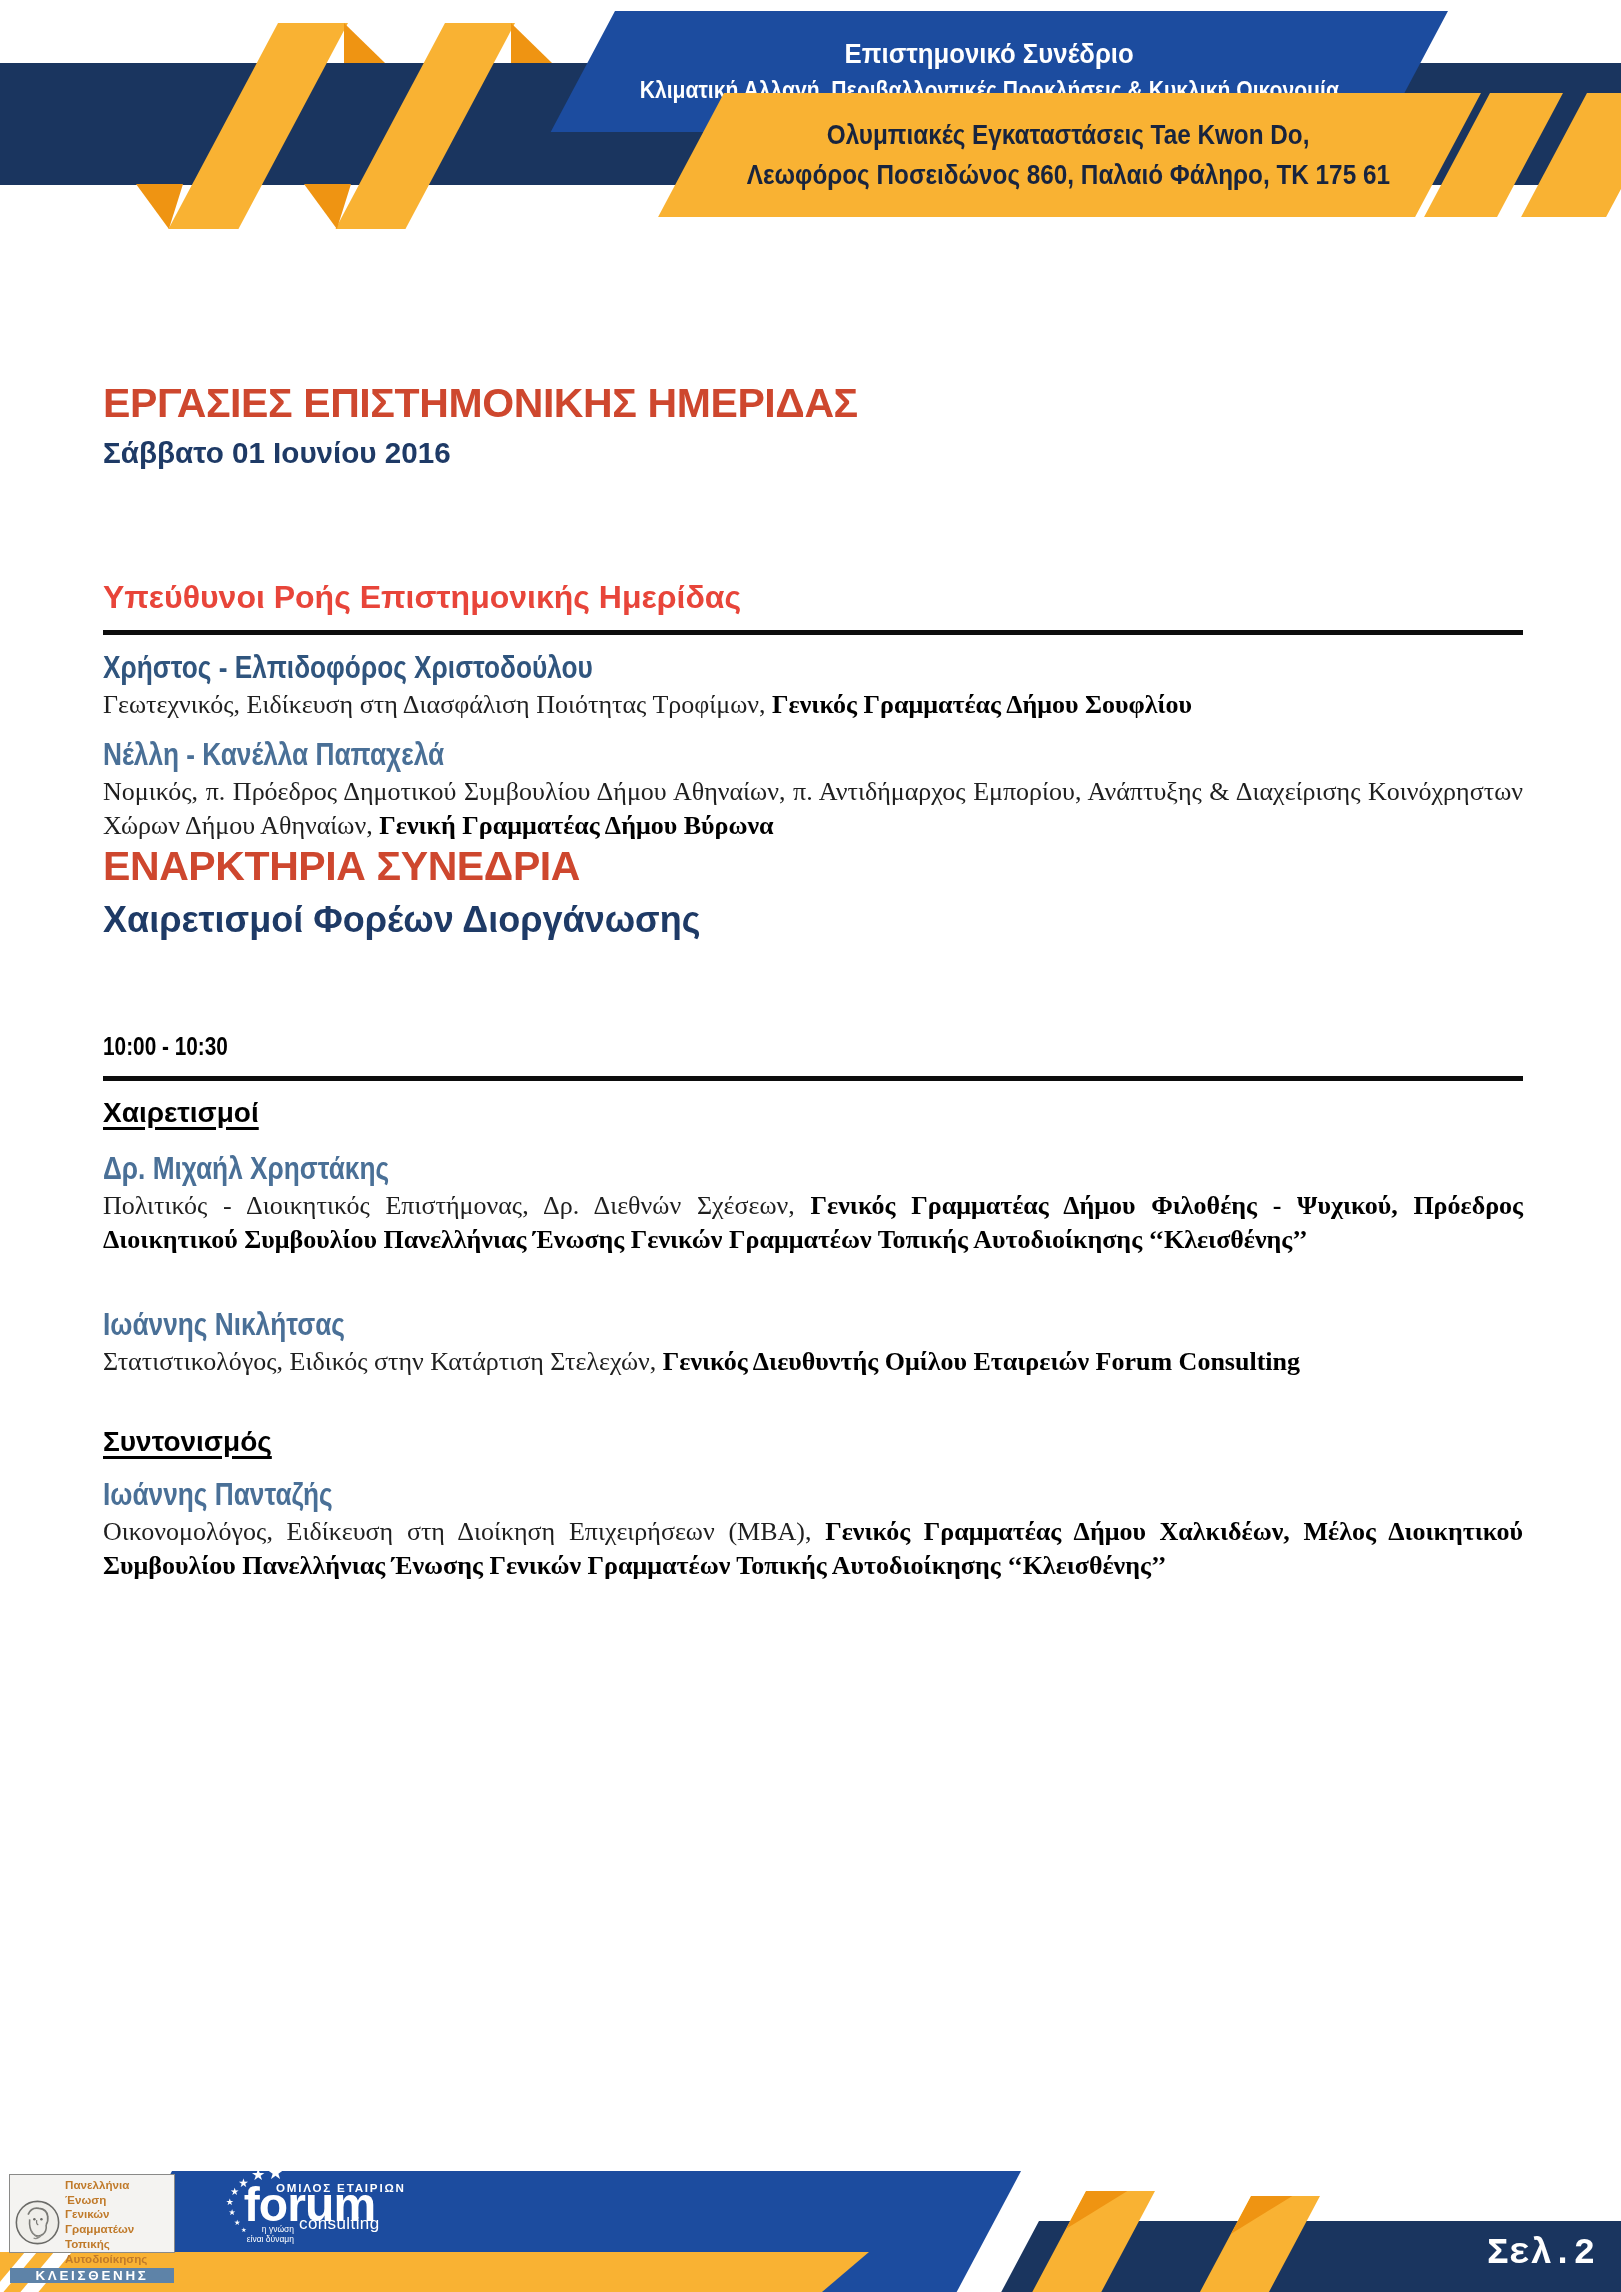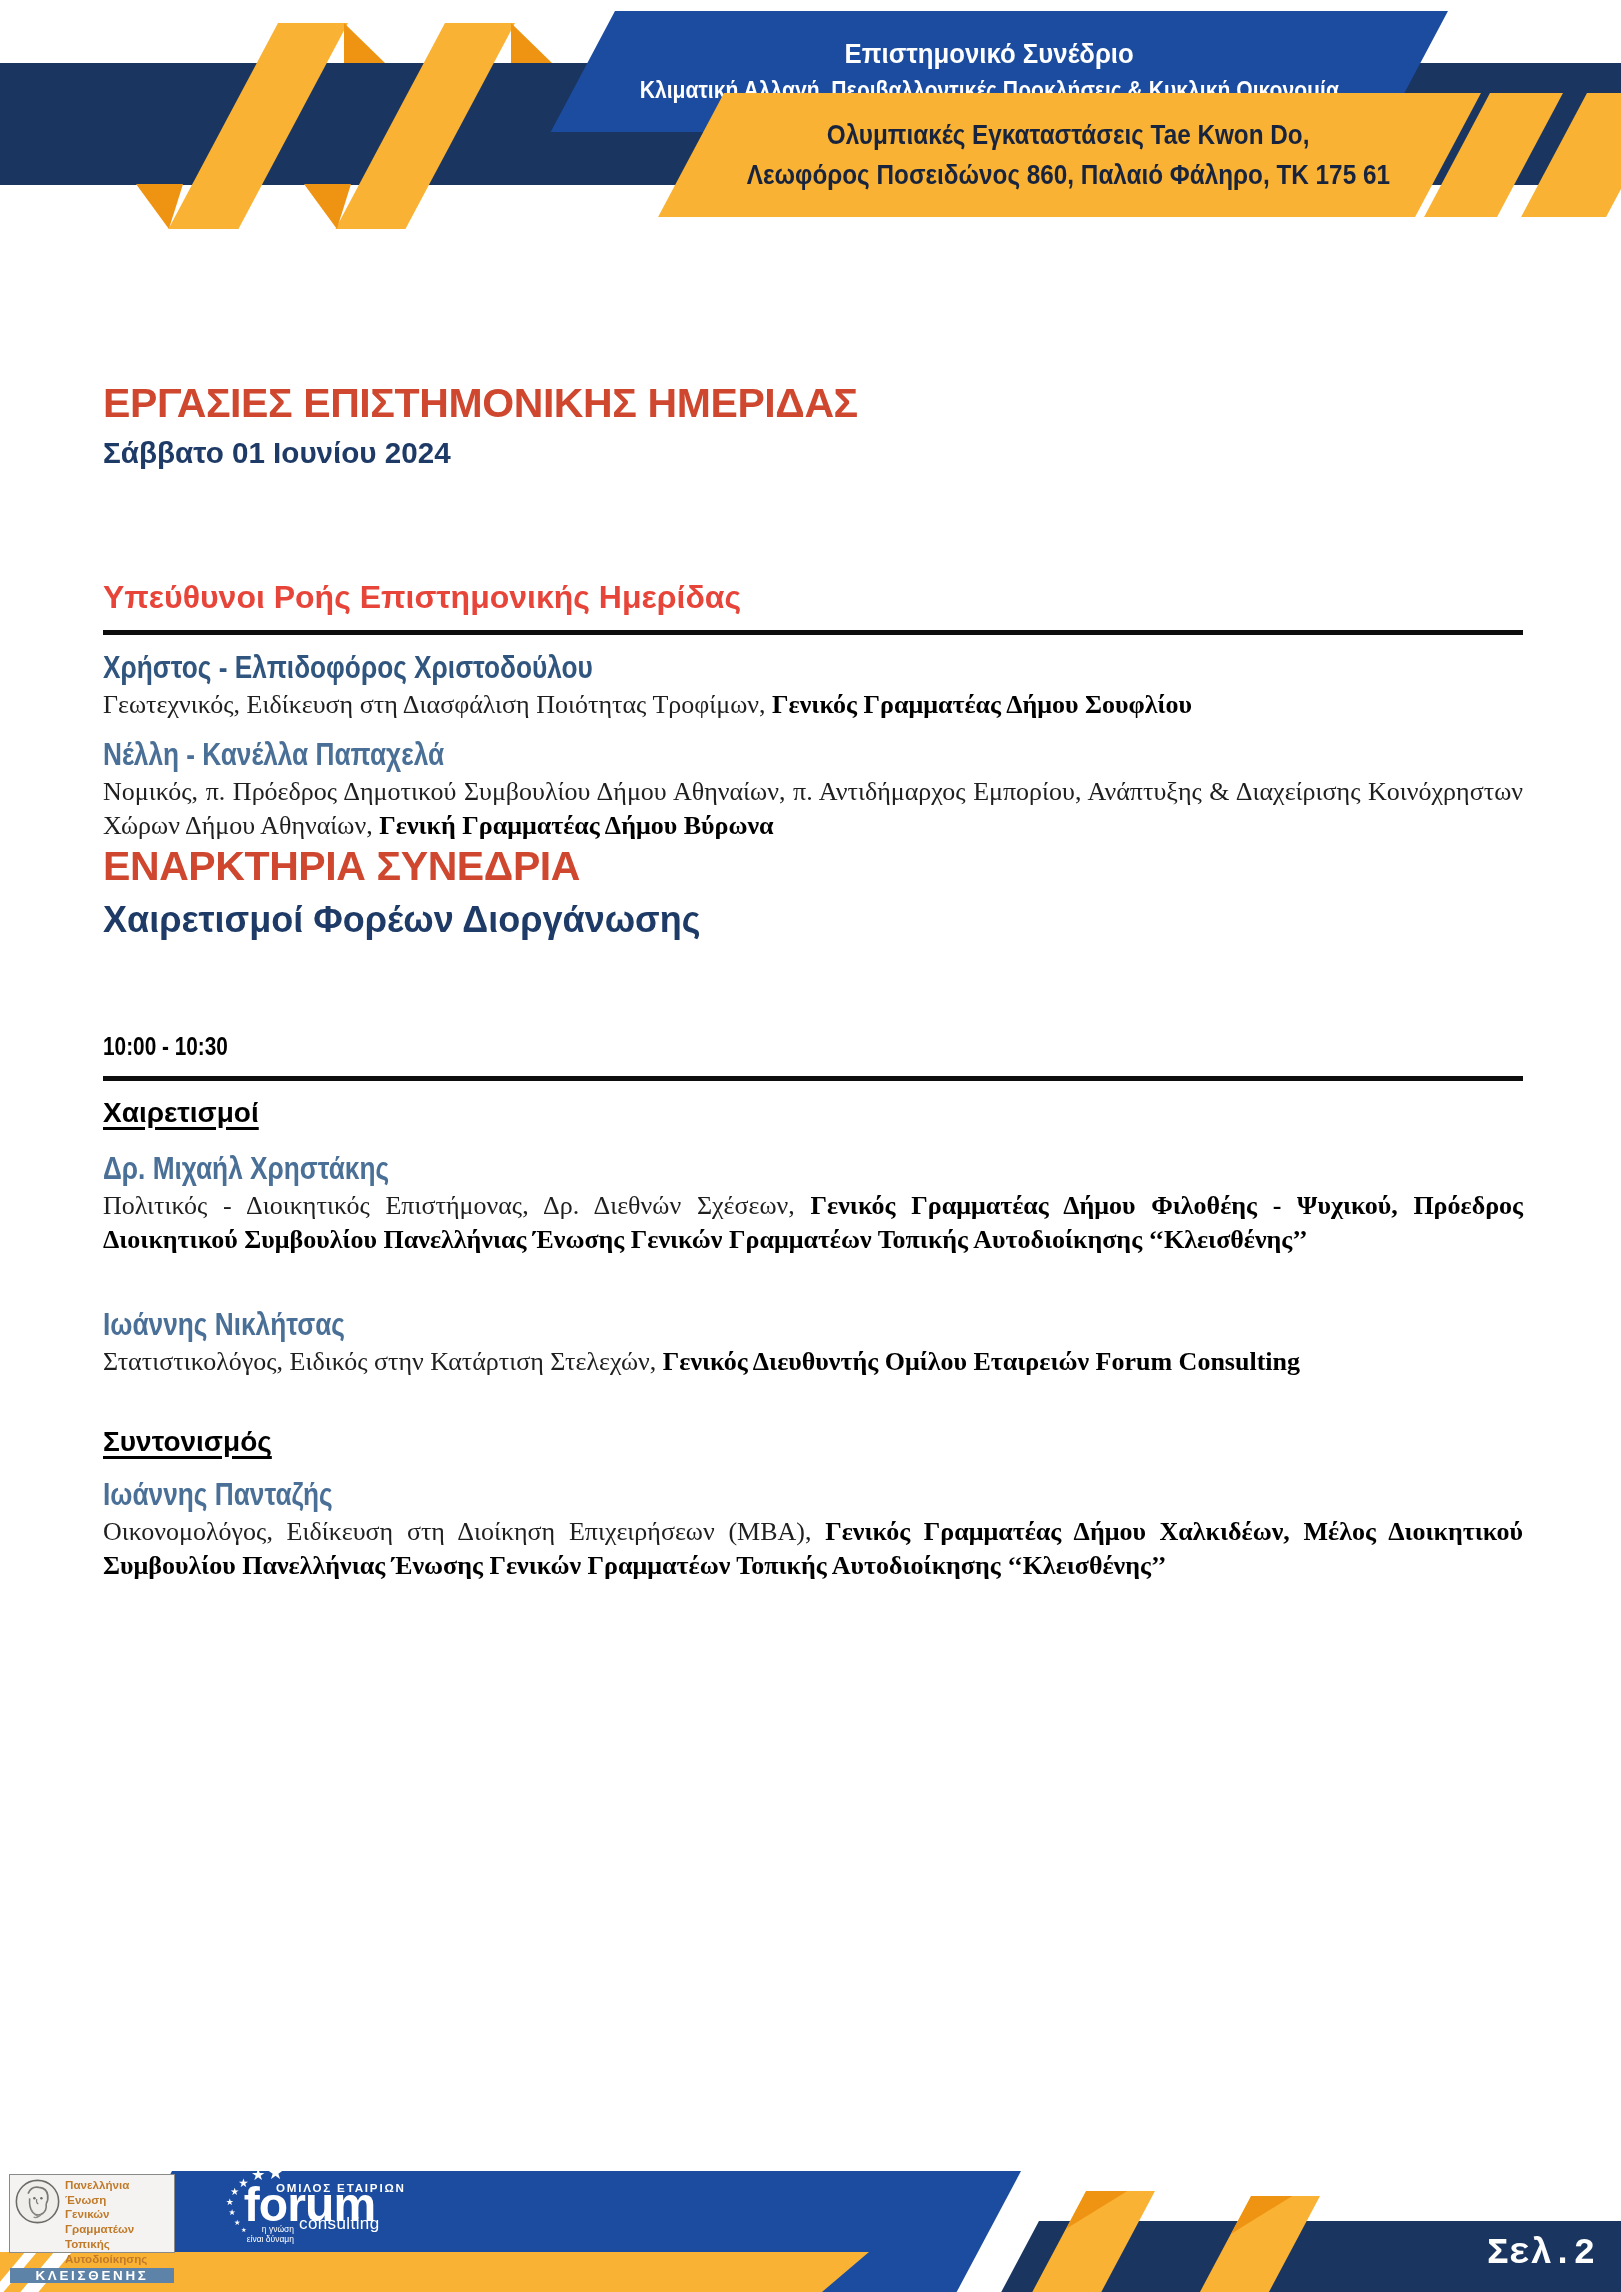--- a/index.html
+++ b/index.html
@@ -65,21 +65,21 @@
   .sl1 { left:25px; width:11.6px; } .sl2 { left:54px; width:18px; }
   .f-rib { width:69px; background:#F9B233; z-index:3; }
   .fr1 { left:1086px; top:51px; height:101px; } .fr2 { left:1251px; top:56px; height:96px; }
   .fr-fold { background:#EF9412; z-index:3; }
   .fr1f { left:1086px; top:51px; width:69px; height:38px; clip-path:polygon(0 0,60% 0,0 100%); }
   .fr2f { left:1251px; top:56px; width:69px; height:38px; clip-path:polygon(0 0,60% 0,0 100%); }
   .page-num { position:absolute; left:1487px; top:93px; z-index:6; color:#fff; font-size:36px; font-weight:700;font-family:Liberation Mono, monospace; }
 
   .klei-box { position:absolute; left:9px; top:34px; width:166px; height:79px; z-index:6;
     background:#F4F3F1; border:1.8px solid #8a8a88; display:flex; flex-direction:column; }
-  .klei-top { flex:1; display:flex; padding:2.7px 3.6px 0.9px 3.6px; gap:4.5px; }
+  .klei-top { flex:1; display:flex; align-items:center; padding:2.7px 3.6px 0.9px 3.6px; gap:4.5px; }
   .klei-portrait { width:47px; height:47px; flex:0 0 47px; }
   .klei-lines { font-size:11.6px; line-height:1.28; font-weight:700; color:#C07A2A; }
   .klei-band { height:20.6px; background:#5E83A8; color:#fff; display:flex; align-items:center; justify-content:center;
     font-size:13.4px; font-weight:700; letter-spacing:2.7px; }
 
   .forum { position:absolute; left:224px; top:32px; width:179px; height:81px; z-index:6; color:#fff; }
   .forum .star { position:absolute; line-height:1; }
   .forum-group { position:absolute; left:52px; top:9px; font-size:11.6px; font-weight:700; letter-spacing:1.8px; white-space:nowrap; }
   .forum-brand { position:absolute; left:19.7px; top:5.4px; font-size:48px; font-weight:700; letter-spacing:-0.9px; }
   .forum-tag { position:absolute; left:16px; top:53px; width:54px; font-size:8.5px; line-height:1.15; text-align:right; }
@@ -111,21 +111,21 @@
       <div>Ολυμπιακές Εγκαταστάσεις Tae Kwon Do,</div>
       <div>Λεωφόρος Ποσειδώνος 860, Παλαιό Φάληρο, ΤΚ 175 61</div>
     </div>
 
     <div class="shape stripeA"></div>
     <div class="shape stripeB"></div>
   </header>
 
   <main>
     <h1 class="title">ΕΡΓΑΣΙΕΣ ΕΠΙΣΤΗΜΟΝΙΚΗΣ ΗΜΕΡΙΔΑΣ</h1>
-    <div class="date">Σάββατο 01 Ιουνίου 2024</div>
+    <div class="date">Σάββατο 01 Ιουνίου 2016</div>
 
     <h2 class="red-head mt-sec1">Υπεύθυνοι Ροής Επιστημονικής Ημερίδας</h2>
     <div class="h-rule"></div>
 
     <div>
       <h3 class="name dark">Χρήστος - Ελπιδοφόρος Χριστοδούλου</h3>
       <p class="desc"><span>Γεωτεχνικός, Ειδίκευση στη Διασφάλιση Ποιότητας Τροφίμων, </span><b>Γενικός Γραμματέας Δήμου Σουφλίου</b></p>
     </div>
     <div>
       <h3 class="name">Νέλλη - Κανέλλα Παπαχελά</h3>

